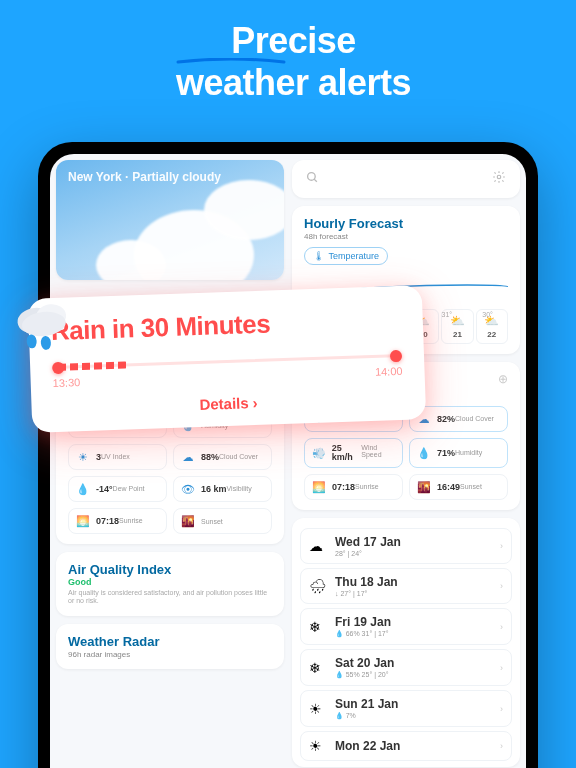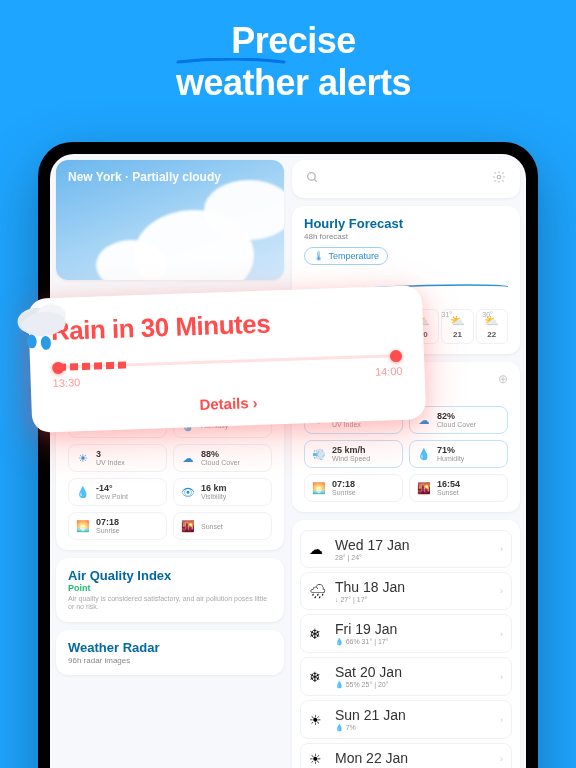--- a/index.html
+++ b/index.html
@@ -53,42 +53,42 @@
   .hour-cell .ic { font-size:12px; color:#888; }
   .hour-cell .t { font-size:8px; font-weight:600; color:#555; }
 
   
   .stat-grid { display:grid; grid-template-columns: 1fr 1fr; gap:6px; margin-top:4px; }
   .stat { display:flex; align-items:center; gap:6px; border:1px solid #eef2f6; border-radius:8px; padding:5px 7px; font-size:8px; color:#555; }
   .stat.hl { border-color:#bfe3fb; }
   .stat .ic { width:14px; height:14px; display:flex; align-items:center; justify-content:center; color:#2b8fd6; font-size:11px; }
   .stat .val { font-weight:700; font-size:9px; color:#333; line-height:1; }
   .stat .lab { font-size:7px; color:#999; }
-  .stat-col { display:flex; flex-direction:column; }
+  .stat-col { display:flex; flex-direction:row; }
 
   
   .aqi-card { display:flex; justify-content:space-between; align-items:center; gap:26px; }
   .aqi-text { flex:1; }
   .aqi-good { color:#1fbf6e; font-size:9px; font-weight:700; }
   .aqi-desc { font-size:7px; color:#aaa; line-height:1.2; margin-top:2px; }
   .aqi-gauge { width:52px; height:52px; position:relative; }
   .aqi-num { position:absolute; inset:0; display:flex; flex-direction:column; align-items:center; justify-content:center; font-size:12px; font-weight:700; color:#fff; }
   .aqi-num span { font-size:6px; opacity:.8; }
 
   
   .radar-map { margin-top:6px; height:90px; border-radius:10px; background: radial-gradient(circle at 40% 50%, #3c5a7a 0%, #27415f 45%, #1a2f46 100%); position:relative; overflow:hidden; }
   .radar-map .city { position:absolute; font-size:7px; color:#cbd6e2; }
   .radar-pin { position:absolute; width:14px; height:14px; background:#34c0ea; border-radius:50% 50% 50% 0; transform: rotate(-45deg); left:55%; top:46%; box-shadow:0 0 0 3px rgba(52,192,234,.25);}
   .open-radar { position:absolute; left:50%; transform:translateX(-50%); bottom:6px; background:#34c0ea; color:#fff; font-size:8px; font-weight:700; padding:4px 10px; border-radius:6px; letter-spacing:.5px; }
 
   
   .day-row { display:flex; align-items:center; gap:8px; border:1px solid #eef2f6; border-radius:8px; padding:6px 8px; margin-top:4px; position:relative; }
   .day-row .ic { width:18px; font-size:14px; }
   .day-row .meta { flex:1; }
-  .day-row .dname { font-size:14px; font-weight:400; color:#333; }
+  .day-row .dname { font-size:12px; font-weight:700; color:#333; }
   .day-row .dsub { font-size:7px; color:#999; margin-top:1px; }
   .day-row .chev { color:#ccc; font-size:9px; }
 
   
   .alert-card {
     position:absolute; z-index:5; left:30px; top:292px; width:394px;
     background:#fff; border-radius:18px; padding:18px 22px 14px;
     box-shadow: 0 12px 40px rgba(255,76,76,.28), 0 4px 18px rgba(255,76,76,.2);
     transform: rotate(-2deg);
   }
@@ -184,21 +184,21 @@
                 <span class="val"></span>
     <span class="lab">Sunset</span>
               </div>
             </div>
           </div>
       </div>
 
       <div class="card aqi-card">
         <div class="aqi-text">
           <div class="card-title">Air Quality Index</div>
-          <div class="aqi-good">Point</div>
+          <div class="aqi-good">Good</div>
           <div class="aqi-desc">Air quality is considered satisfactory, and air pollution poses little or no risk.</div>
         </div>
       </div>
 
       <div class="card" style="padding-bottom:10px;">
         <div class="card-title">Weather Radar</div>
         <div class="card-sub">96h radar images</div>
       </div>
     </div>
 
@@ -308,21 +308,21 @@
             <div class="stat">
               <span class="ic">🌅</span>
     <div class="stat-col">
                 <span class="val">07:18</span>
     <span class="lab">Sunrise</span>
               </div>
             </div>
             <div class="stat">
               <span class="ic">🌇</span>
     <div class="stat-col">
-                <span class="val">16:54</span>
+                <span class="val">16:49</span>
     <span class="lab">Sunset</span>
               </div>
             </div>
           </div>
       </div>
 
       <div class="card" style="padding:6px 8px;">
         <div id="daily-list">
             <div class="day-row">
               <span class="ic">☁</span>

